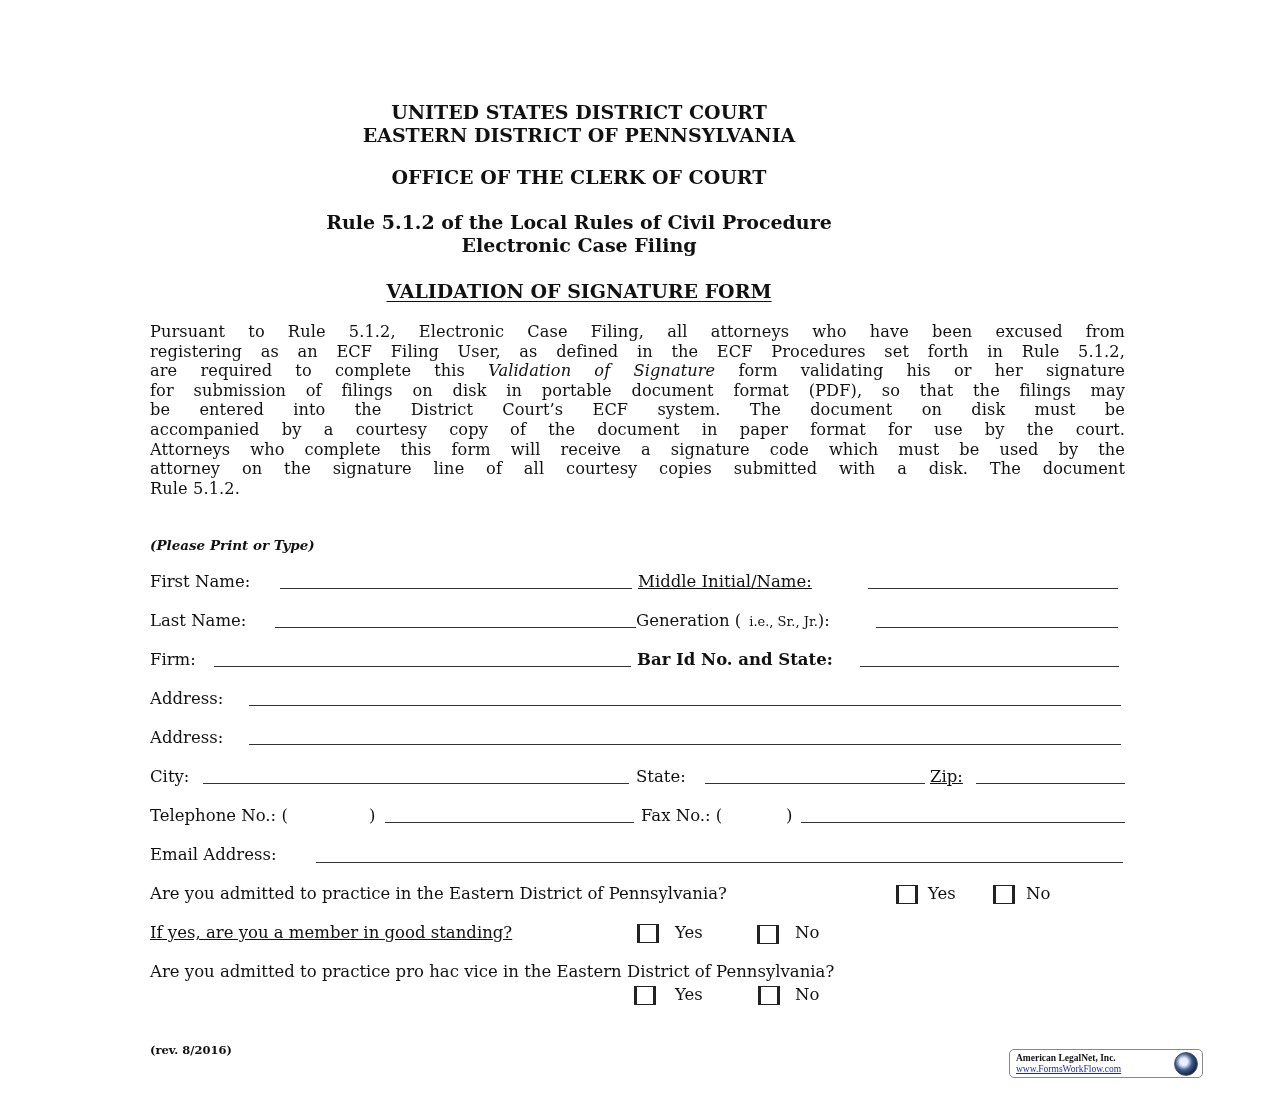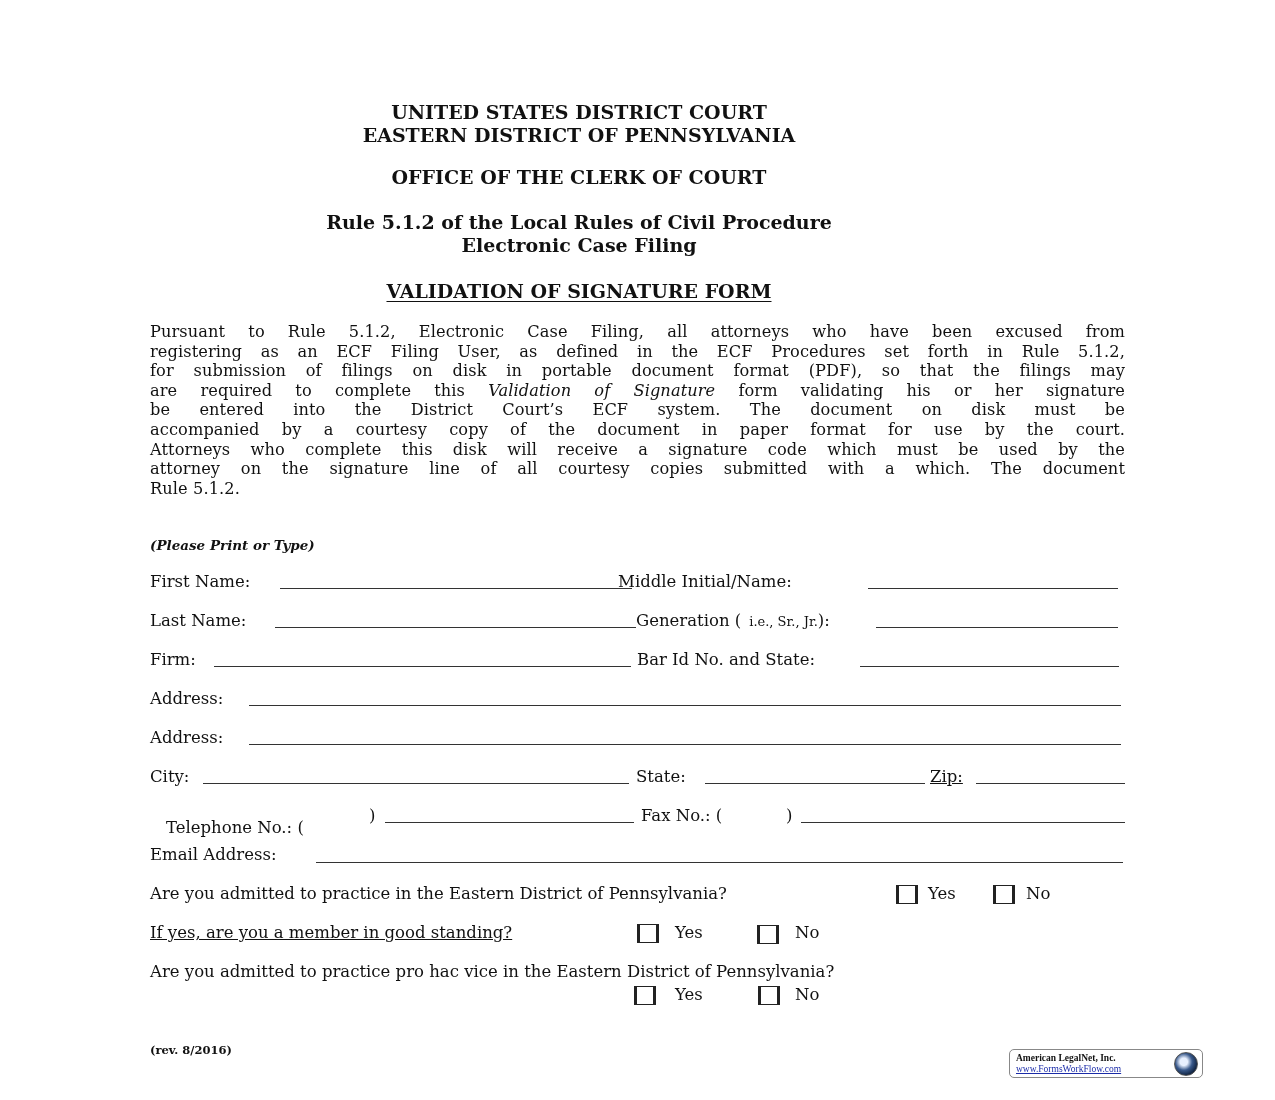--- a/index.html
+++ b/index.html
@@ -43,49 +43,49 @@
   <div class="hdr h1" style="top:101px;">UNITED STATES DISTRICT COURT</div>
   <div class="hdr h1" style="top:124px;">EASTERN DISTRICT OF PENNSYLVANIA</div>
   <div class="hdr h3" style="top:166px;">OFFICE OF THE CLERK OF COURT</div>
   <div class="hdr h3" style="top:211px;">Rule 5.1.2 of the Local Rules of Civil Procedure</div>
   <div class="hdr h3" style="top:234px;">Electronic Case Filing</div>
   <div class="hdr title" style="top:280px;">VALIDATION OF SIGNATURE FORM</div>
 
   <div class="para">
     <span class="line">Pursuant to Rule 5.1.2, Electronic Case Filing, all attorneys who have been excused from</span>
     <span class="line">registering as an ECF Filing User, as defined in the ECF Procedures set forth in Rule 5.1.2,</span>
+    <span class="line"><span>are required to complete this</span> <i>Validation of Signature</i> <span>form validating his or her signature</span></span>
     <span class="line">for submission of filings on disk in portable document format (PDF), so that the filings may</span>
-    <span class="line"><span>are required to complete this</span> <i>Validation of Signature</i> <span>form validating his or her signature</span></span>
     <span class="line">be entered into the District Court’s ECF system.  The document on disk must be</span>
     <span class="line">accompanied by a courtesy copy of the document in paper format for use by the court.</span>
-    <span class="line">Attorneys who complete this disk will receive a signature code which must be used by the</span>
-    <span class="line">attorney on the signature line of all courtesy copies submitted with a which.  The document</span>
+    <span class="line">Attorneys who complete this form will receive a signature code which must be used by the</span>
+    <span class="line">attorney on the signature line of all courtesy copies submitted with a disk.  The document</span>
     <span class="line last">Rule 5.1.2.</span>
   </div>
 
   <div class="note">(Please Print or Type)</div>
 
   <div class="row" style="top:572px;">
     <span class="lbl" style="left:0;">First Name:</span>
     <div class="ln" style="left:130px; width:352px; top:16px;"></div>
-    <span class="lbl" style="left:468px;">Middle Initial/Name:</span>
+    <span class="lbl" style="left:488px;text-decoration:underline;">Middle Initial/Name:</span>
     <div class="ln" style="left:718px; width:250px; top:16px;"></div>
   </div>
 
   <div class="row" style="top:611px;">
     <span class="lbl" style="left:0;">Last Name:</span>
     <div class="ln" style="left:125px; width:361px; top:16px;"></div>
     <span class="lbl" style="left:486px;"><span>Generation (</span><span class="small">i.e., Sr., Jr.</span><span>):</span></span>
     <div class="ln" style="left:726px; width:242px; top:16px;"></div>
   </div>
 
   <div class="row" style="top:650px;">
     <span class="lbl" style="left:0;">Firm:</span>
     <div class="ln" style="left:64px; width:417px; top:16px;"></div>
-    <span class="lbl" style="left:487px;">Bar Id No. and State:</span>
+    <span class="lbl" style="left:487px;font-weight:bold;">Bar Id No. and State:</span>
     <div class="ln" style="left:710px; width:259px; top:16px;"></div>
   </div>
 
   <div class="row" style="top:689px;">
     <span class="lbl" style="left:0;">Address:</span>
     <div class="ln" style="left:99px; width:872px; top:16px;"></div>
   </div>
 
   <div class="row" style="top:728px;">
     <span class="lbl" style="left:0;">Address:</span>
@@ -95,21 +95,21 @@
   <div class="row" style="top:767px;">
     <span class="lbl" style="left:0;">City:</span>
     <div class="ln" style="left:53px; width:426px; top:16px;"></div>
     <span class="lbl" style="left:486px;">State:</span>
     <div class="ln" style="left:555px; width:220px; top:16px;"></div>
     <span class="lbl" style="left:780px;text-decoration:underline;">Zip:</span>
     <div class="ln" style="left:826px; width:149px; top:16px;"></div>
   </div>
 
   <div class="row" style="top:806px;">
-    <span class="lbl" style="left:16px;margin-top:12px;">Telephone No.: (</span>
+    <span class="lbl" style="left:0;">Telephone No.: (</span>
     <span class="lbl" style="left:169px; width:50px; height:20px;"></span>
     <span class="lbl" style="left:219px;">)</span>
     <div class="ln" style="left:235px; width:249px; top:16px;"></div>
     <span class="lbl" style="left:491px;">Fax No.: (</span>
     <span class="lbl" style="left:590px; width:45px; height:20px;"></span>
     <span class="lbl" style="left:636px;">)</span>
     <div class="ln" style="left:651px; width:324px; top:16px;"></div>
   </div>
 
   <div class="row" style="top:845px;">

